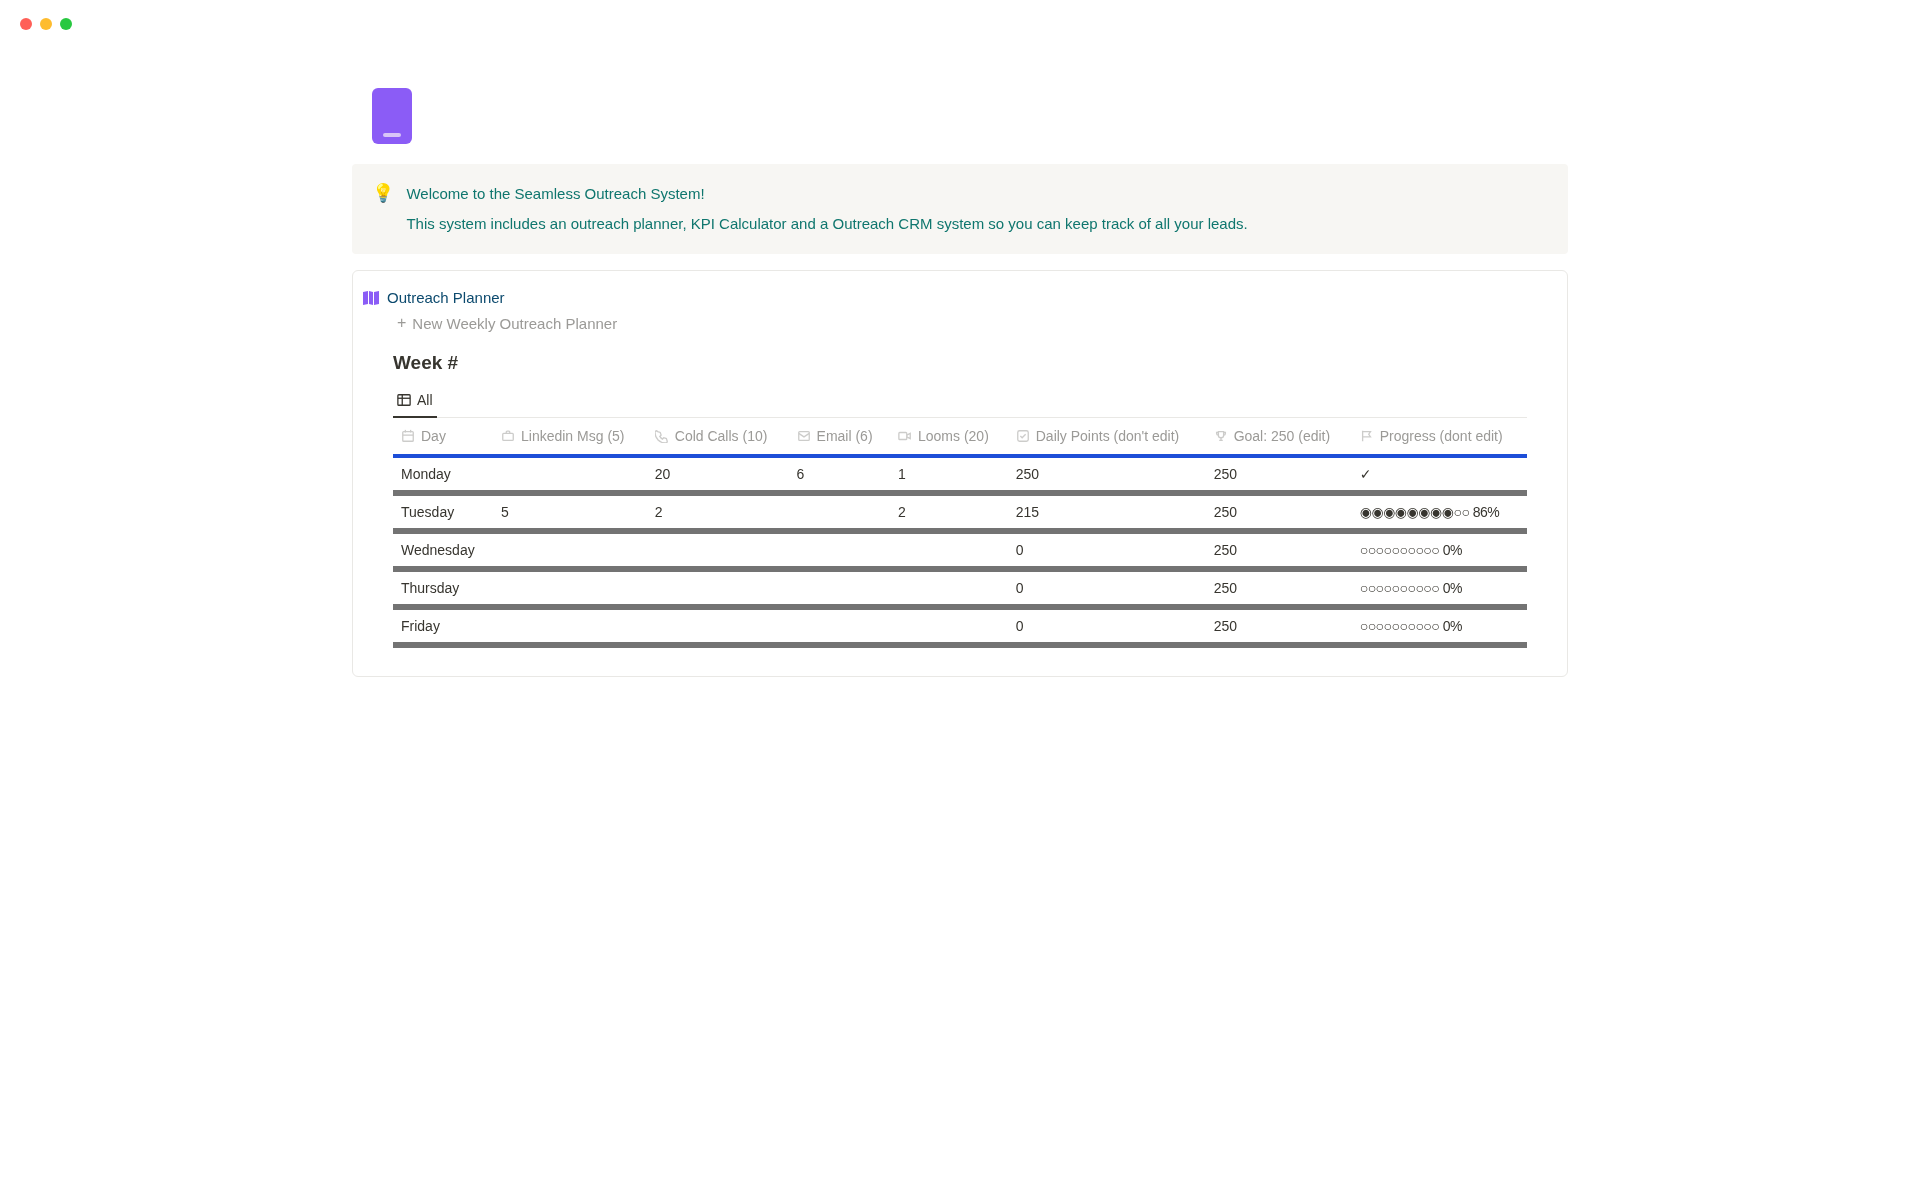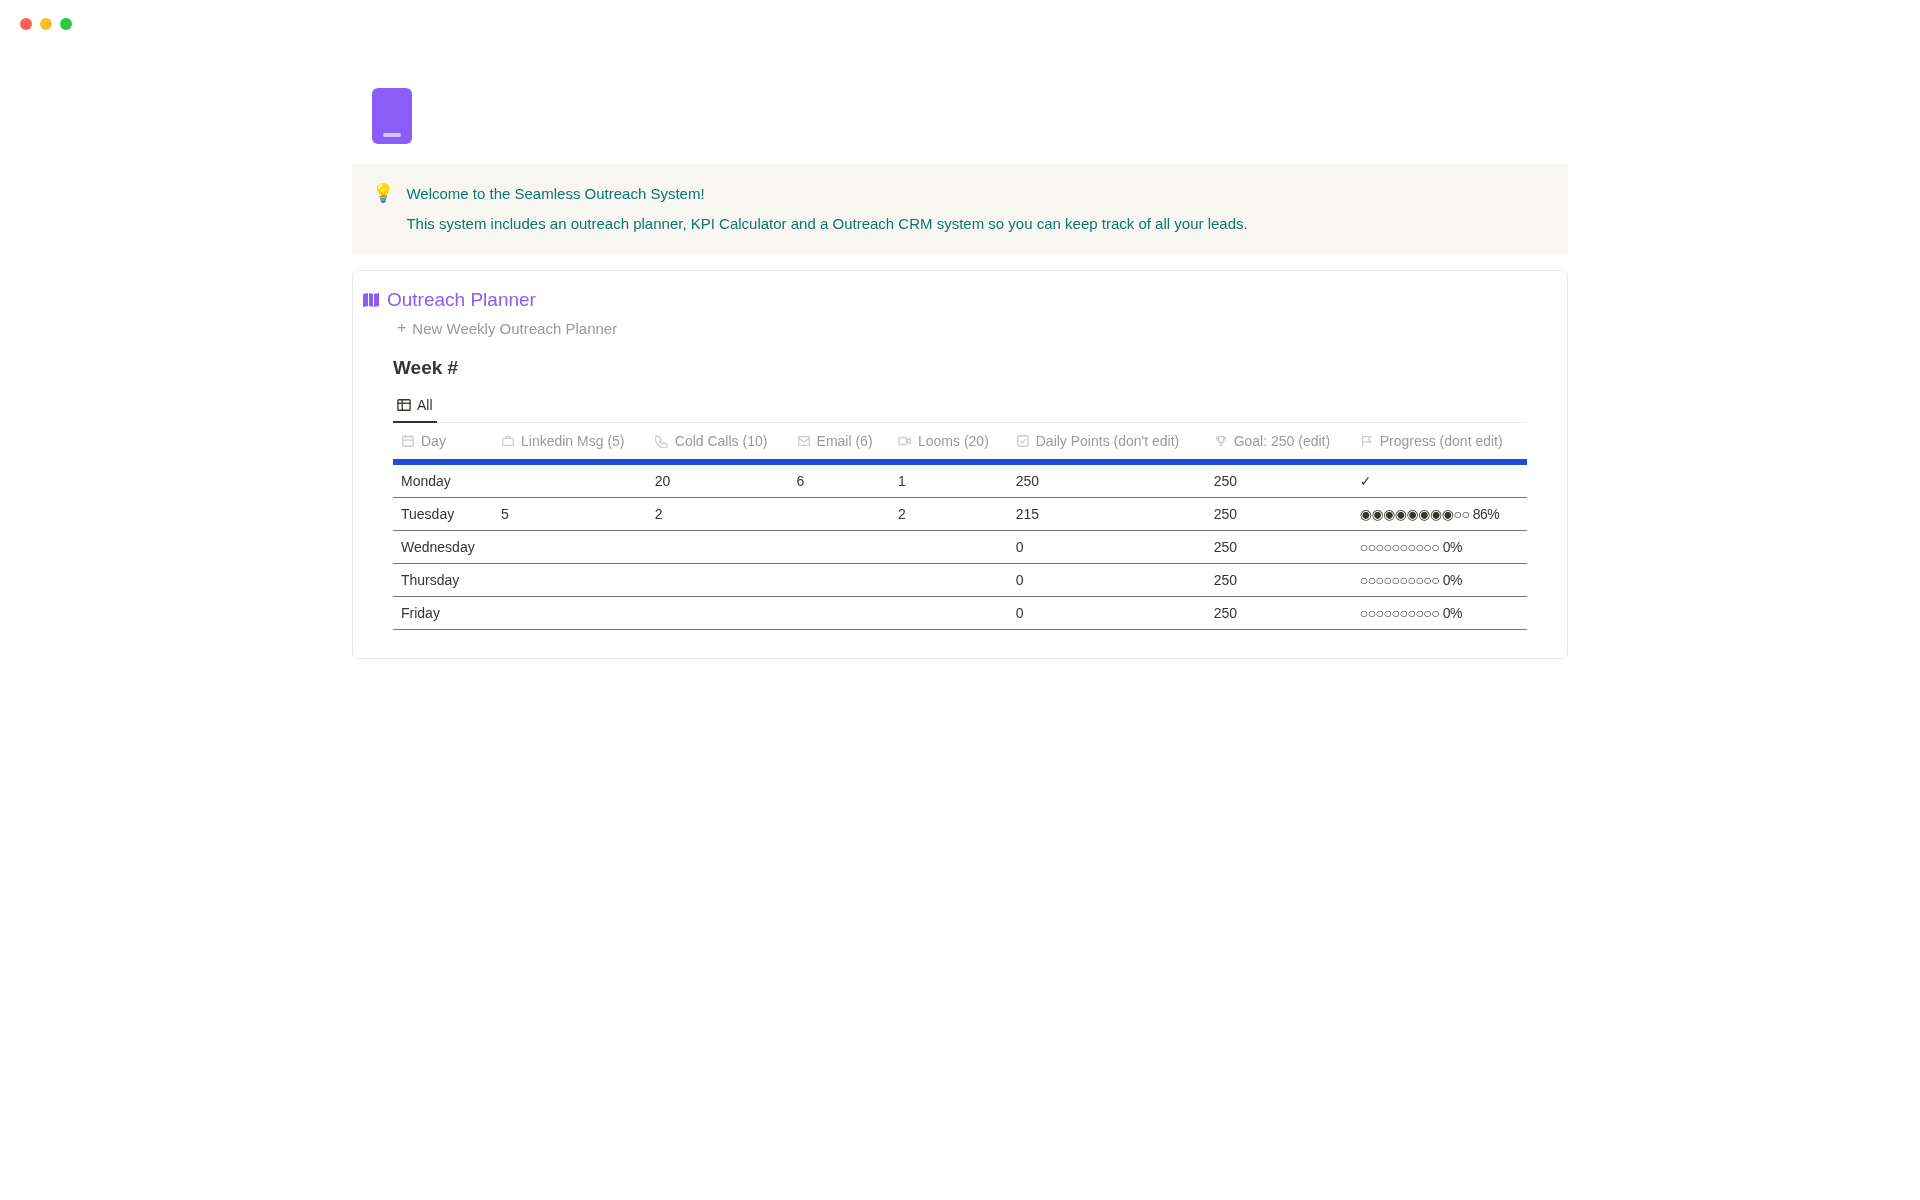--- a/index.html
+++ b/index.html
@@ -94,23 +94,23 @@
       align-items: center;
       gap: 8px;
       margin-bottom: 8px;
       margin-left: -30px;
     }
     .map-icon {
       width: 16px;
       height: 16px;
     }
     .panel-title {
-      font-size: 19px;
+      font-size: 15px;
       font-weight: 500;
-      color: #8b5cf6;
+      color: #0c4a6e;
     }
     
     .new-row {
       display: flex;
       align-items: center;
       gap: 6px;
       color: #9b9a97;
       font-size: 15px;
       margin-bottom: 20px;
       margin-left: 4px;
@@ -153,36 +153,36 @@
     .data-table {
       width: 100%;
       border-collapse: collapse;
       font-size: 14px;
     }
     .data-table th {
       text-align: left;
       font-weight: 400;
       color: #9b9a97;
       padding: 10px 8px;
-      border-bottom: 6px solid #1d4ed8;
+      border-bottom: 4px solid #1d4ed8;
       white-space: nowrap;
     }
     .data-table th .th-inner {
       display: flex;
       align-items: center;
       gap: 6px;
     }
     .col-icon {
       width: 14px;
       height: 14px;
       opacity: 0.5;
     }
     .data-table td {
       padding: 8px 8px;
-      border-bottom: 1px solid #737373;
+      border-bottom: 6px solid #737373;
       color: #37352f;
     }
     .data-table td.day-cell {
       font-weight: 500;
       width: 100px;
     }
     .num-cell { padding-right: 16px; }
     .progress-cell { white-space: nowrap; font-size: 14px; letter-spacing: -0.5px; }
     
     .archive-link {

